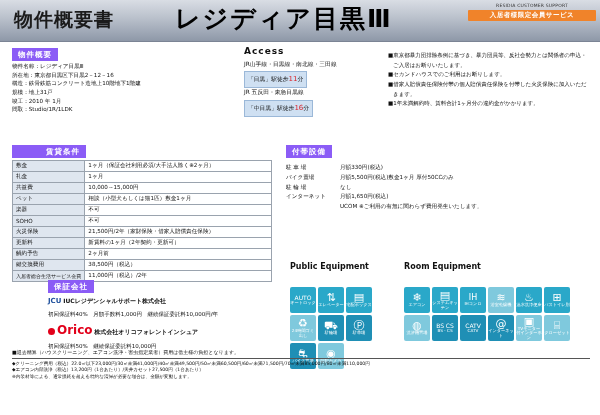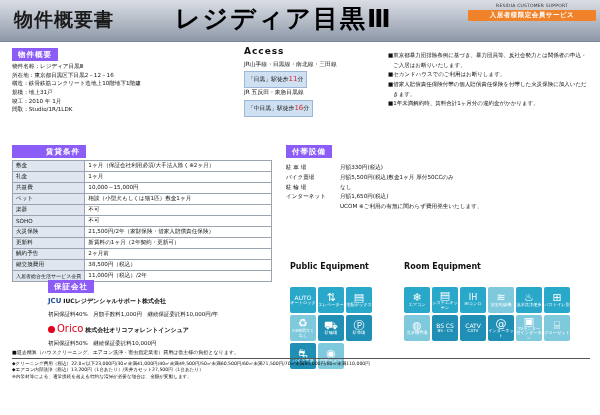--- a/index.html
+++ b/index.html
@@ -86,21 +86,21 @@
 
   
   .fac-wrap { position: absolute; left: 286px; top: 145px; width: 300px; }
   .fac-list { font-size: 5.6px; line-height: 1.75; margin-top: 5px; }
   .fac-list .k { display: inline-block; width: 54px; }
 
   
   .gtee-wrap { position: absolute; left: 12px; top: 280px; width: 262px; margin-left: 36px; }
   .gtee-row { font-size: 5.5px; line-height: 1.5; margin-top: 3px; }
   .gtee-logo1 { font-size: 7px; font-weight: bold; color: #1e4f9c; }
-  .gtee-logo2 { font-size: 10px; font-weight: normal; color: #e2001a; }
+  .gtee-logo2 { font-size: 12px; font-weight: bold; color: #e2001a; }
   .gtee-co { font-size: 6px; font-weight: bold; color: #111; }
   .dot {
     display: inline-block; width: 7px; height: 7px; border-radius: 50%;
     background: #e2001a; margin-right: 2px; vertical-align: -1px;
   }
 
   
   .equip { position: absolute; top: 262px; }
   .equip-title { font-size: 8px; font-weight: bold; color: #111; margin-bottom: 16px; }
   .icon-grid { display: flex; flex-wrap: wrap; width: 100%; }

